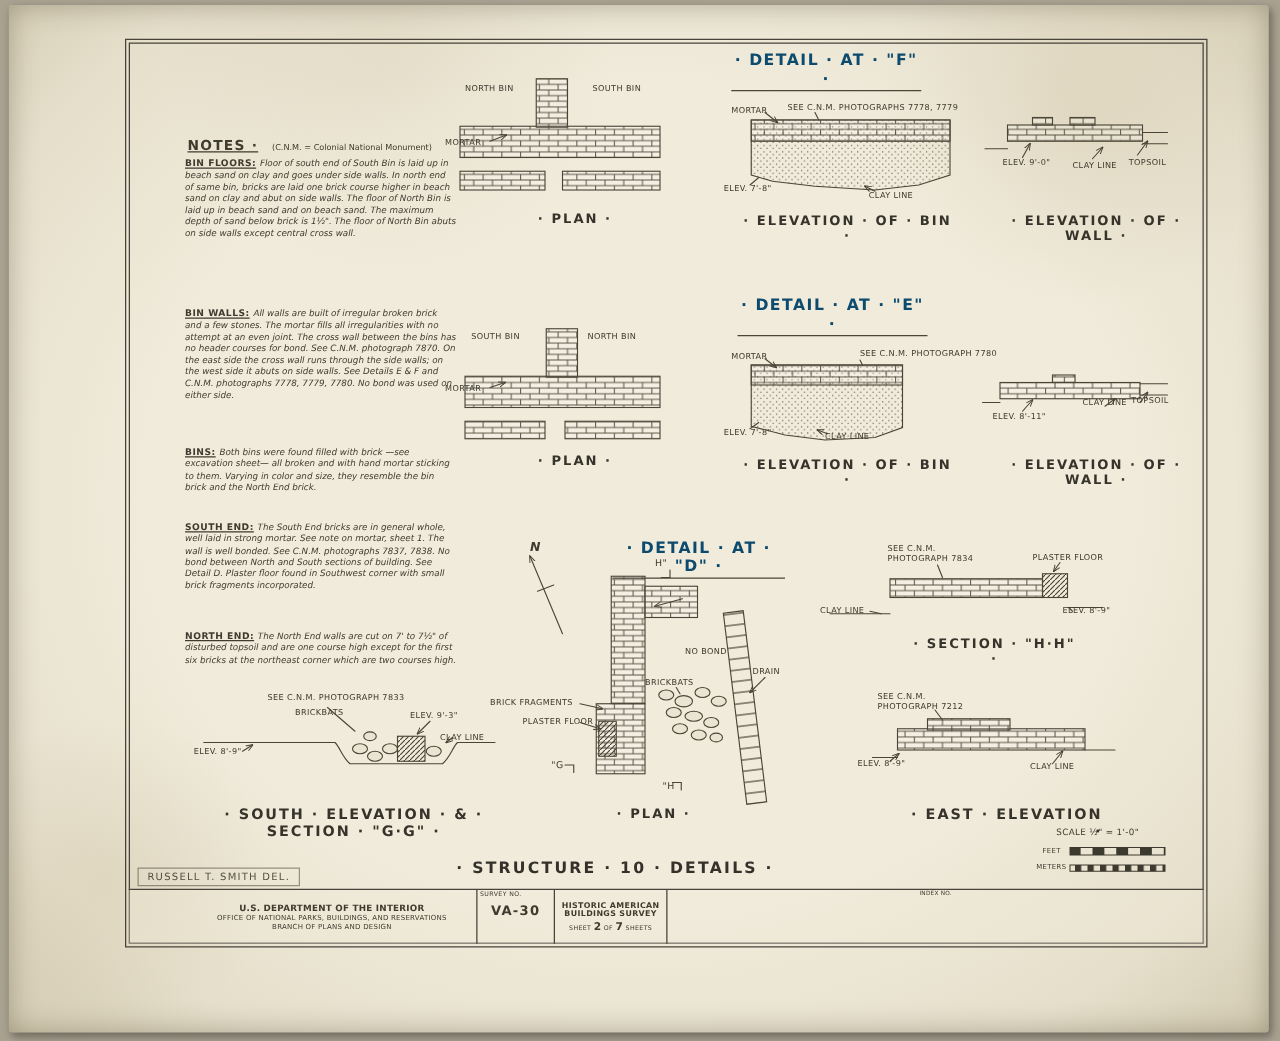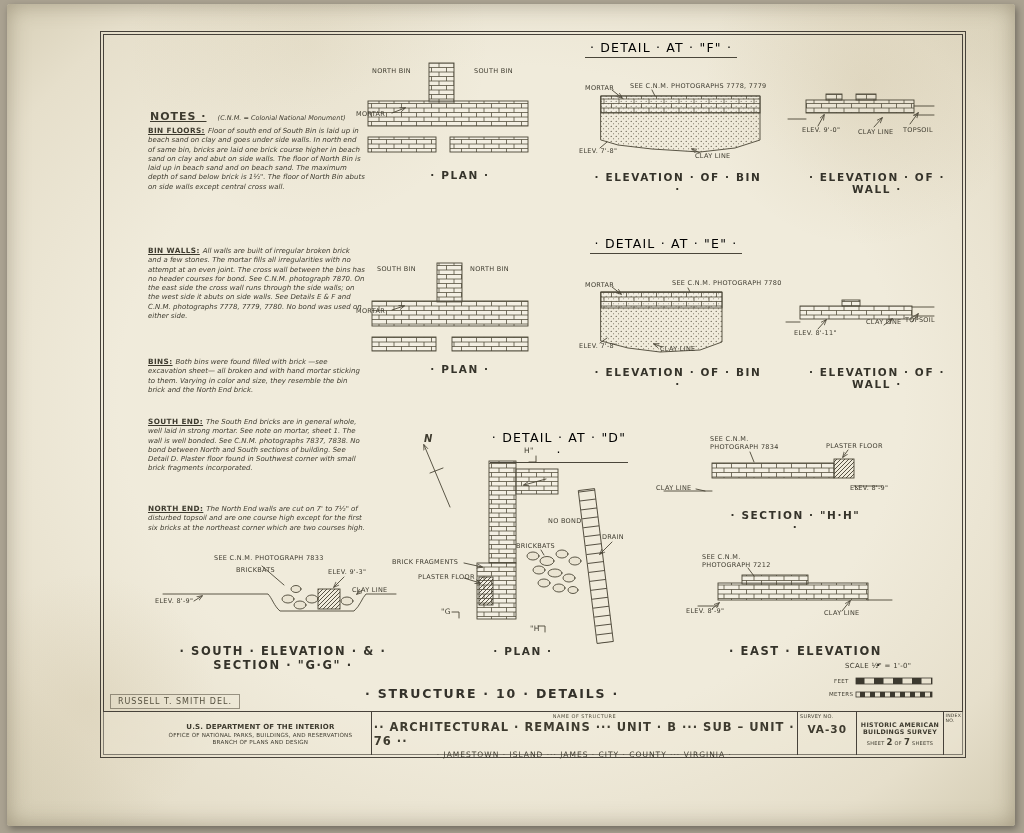--- a/index.html
+++ b/index.html
@@ -32,26 +32,26 @@
     position:absolute; font-size:6.5px; letter-spacing:.3px;
     white-space:nowrap; color:#3e3b2f;
   }
   .lbl.wrap { white-space:normal; }
   .cap {
     position:absolute; font-size:10.5px; font-weight:bold; letter-spacing:1.6px;
     color:#35332a; text-align:center;
   }
   .cap.big { font-size:11.5px; }
   .dtitle {
-    position:absolute; font-size:12.5px; font-weight:normal; letter-spacing:1.2px;
-    color:#000000; text-align:center; border-bottom:1.3px solid #4a463a; padding-bottom:2px;
+    position:absolute; font-size:12.5px; font-weight:bold; letter-spacing:1.2px;
+    color:#0c4a6e; text-align:center; border-bottom:1.3px solid #4a463a; padding-bottom:2px;
   }
   .notes-head { position:absolute; left:150px; top:105px; }
   .notes-head .nh { font-size:11px; font-weight:bold; letter-spacing:1px; text-decoration:underline; }
-  .notes-head .ns { font-size:6.5px; font-style:italic; margin-left:6px; }
+  .notes-head .ns { font-size:6.5px; margin-left:6px; }
   .note {
     position:absolute; left:148px; width:217px;
     font-size:7px; line-height:1.33; font-style:italic; color:#3e3b2f;
   }
   .nlabel {
     font-style:normal; font-weight:bold; font-size:7.3px; letter-spacing:.4px;
     text-decoration:underline; margin-right:3px;
   }
   .drawings { position:absolute; left:0; top:0; pointer-events:none; }
   .struct-title {
@@ -290,21 +290,21 @@
 <div class="lbl" style="left:903px;top:126px;">TOPSOIL</div>
 <div class="cap" style="left:788px;top:171px;width:178px;">· ELEVATION · OF · WALL ·</div>
 
 <div class="dtitle" style="left:590px;top:236px;width:152px;">· DETAIL · AT · "E" ·</div>
 <div class="lbl" style="left:377px;top:265px;">SOUTH BIN</div>
 <div class="lbl" style="left:470px;top:265px;">NORTH BIN</div>
 <div class="lbl" style="left:356px;top:307px;">MORTAR</div>
 <div class="cap" style="left:405px;top:363px;width:110px;">· PLAN ·</div>
 
 <div class="lbl" style="left:585px;top:281px;">MORTAR</div>
-<div class="lbl" style="left:672px;top:279px;text-align:right;">SEE C.N.M. PHOTOGRAPH 7780</div>
+<div class="lbl" style="left:688px;top:279px;text-align:right;">SEE C.N.M. PHOTOGRAPH 7780</div>
 <div class="lbl" style="left:579px;top:342px;">ELEV. 7'-8"</div>
 <div class="lbl" style="left:660px;top:345px;">CLAY LINE</div>
 <div class="cap" style="left:592px;top:366px;width:172px;">· ELEVATION · OF · BIN ·</div>
 
 <div class="lbl" style="left:794px;top:329px;">ELEV. 8'-11"</div>
 <div class="lbl" style="left:866px;top:318px;">CLAY LINE</div>
 <div class="lbl" style="left:905px;top:316px;">TOPSOIL</div>
 <div class="cap" style="left:788px;top:366px;width:178px;">· ELEVATION · OF · WALL ·</div>
 
 <div class="dtitle" style="left:490px;top:430px;width:138px;">· DETAIL · AT · "D" ·</div>
@@ -342,25 +342,20 @@
 <div class="lbl" style="left:829px;top:691px;font-size:5.5px;">METERS</div>
 
 <div class="struct-title">· STRUCTURE · 10 · DETAILS ·</div>
 <div class="signature">RUSSELL T. SMITH DEL.</div>
 
 <div class="titleblock">
   <div class="tb-col tb-agency">
     <div class="a1">U.S. DEPARTMENT OF THE INTERIOR</div>
     <div class="a2">OFFICE OF NATIONAL PARKS, BUILDINGS, AND RESERVATIONS</div>
     <div class="a3">BRANCH OF PLANS AND DESIGN</div>
-  </div>
-  <div class="tb-col tb-name">
-    <div class="tb-name-header">NAME OF STRUCTURE</div>
-    <div class="tb-title">·· ARCHITECTURAL · REMAINS ··· UNIT · B ··· SUB – UNIT · 76 ··</div>
-    <div class="tb-sub">· JAMESTOWN · ISLAND ··· JAMES · CITY · COUNTY ··· VIRGINIA ·</div>
   </div>
   <div class="tb-col tb-survey">
     <div class="s-lab">SURVEY NO.</div>
     <div class="s-val">VA-30</div>
   </div>
   <div class="tb-col tb-habs">
     <div class="h1">HISTORIC AMERICAN</div>
     <div class="h1">BUILDINGS SURVEY</div>
     <div class="sheetline">
       <span>SHEET</span>

